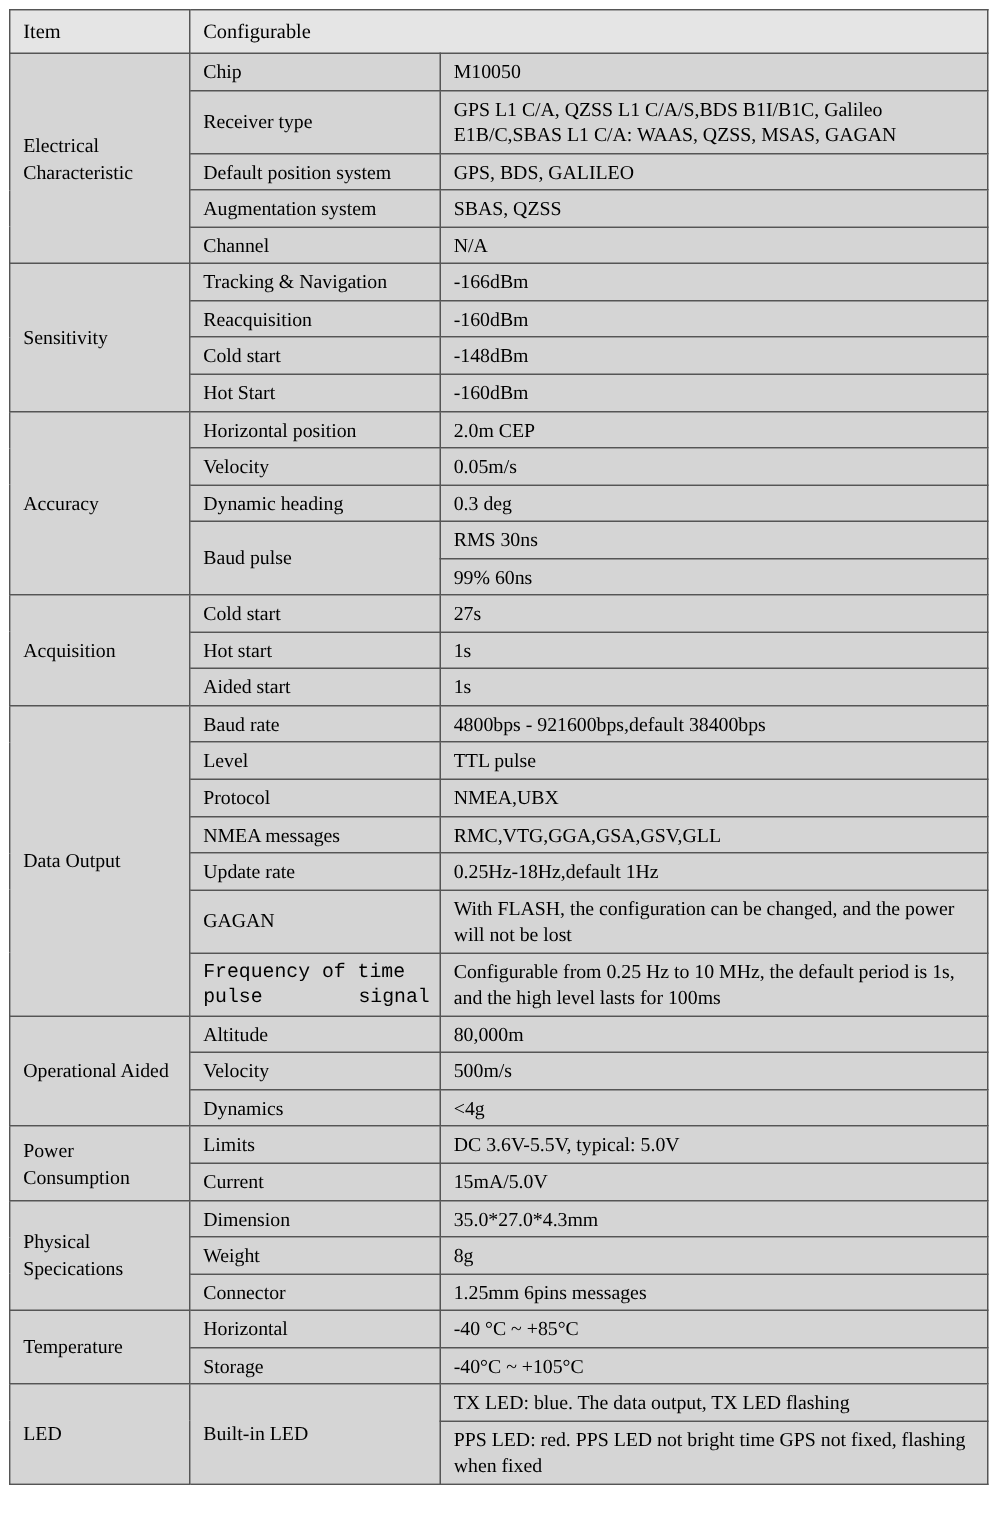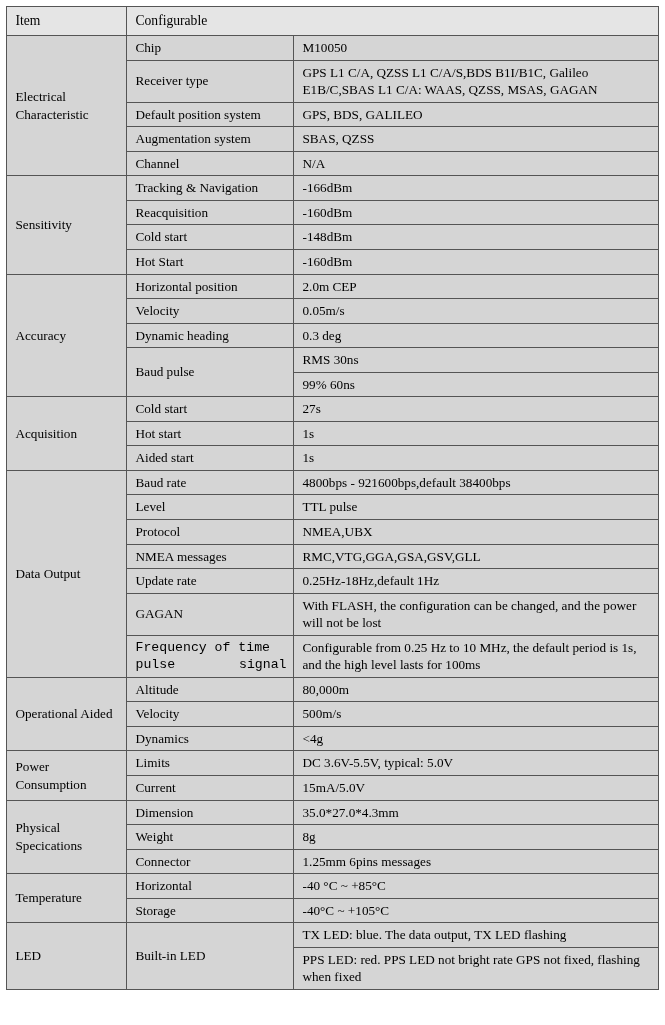--- a/index.html
+++ b/index.html
@@ -216,16 +216,16 @@
       <tr>
         <td>Storage</td>
         <td class="wrap-desc">-40°C ~ +105°C</td>
       </tr>
       <tr>
         <td class="group-cell" rowspan="2">LED</td>
         <td rowspan="2">Built-in LED</td>
         <td class="wrap-desc">TX LED: blue. The data output, TX LED flashing</td>
       </tr>
       <tr class="r-tall">
-        <td class="wrap-desc">PPS LED: red. PPS LED not bright rate GPS not fixed, flashing when fixed</td>
+        <td class="wrap-desc">PPS LED: red. PPS LED not bright time GPS not fixed, flashing when fixed</td>
       </tr>
     </tbody>
 </table>
 
 </body></html>

